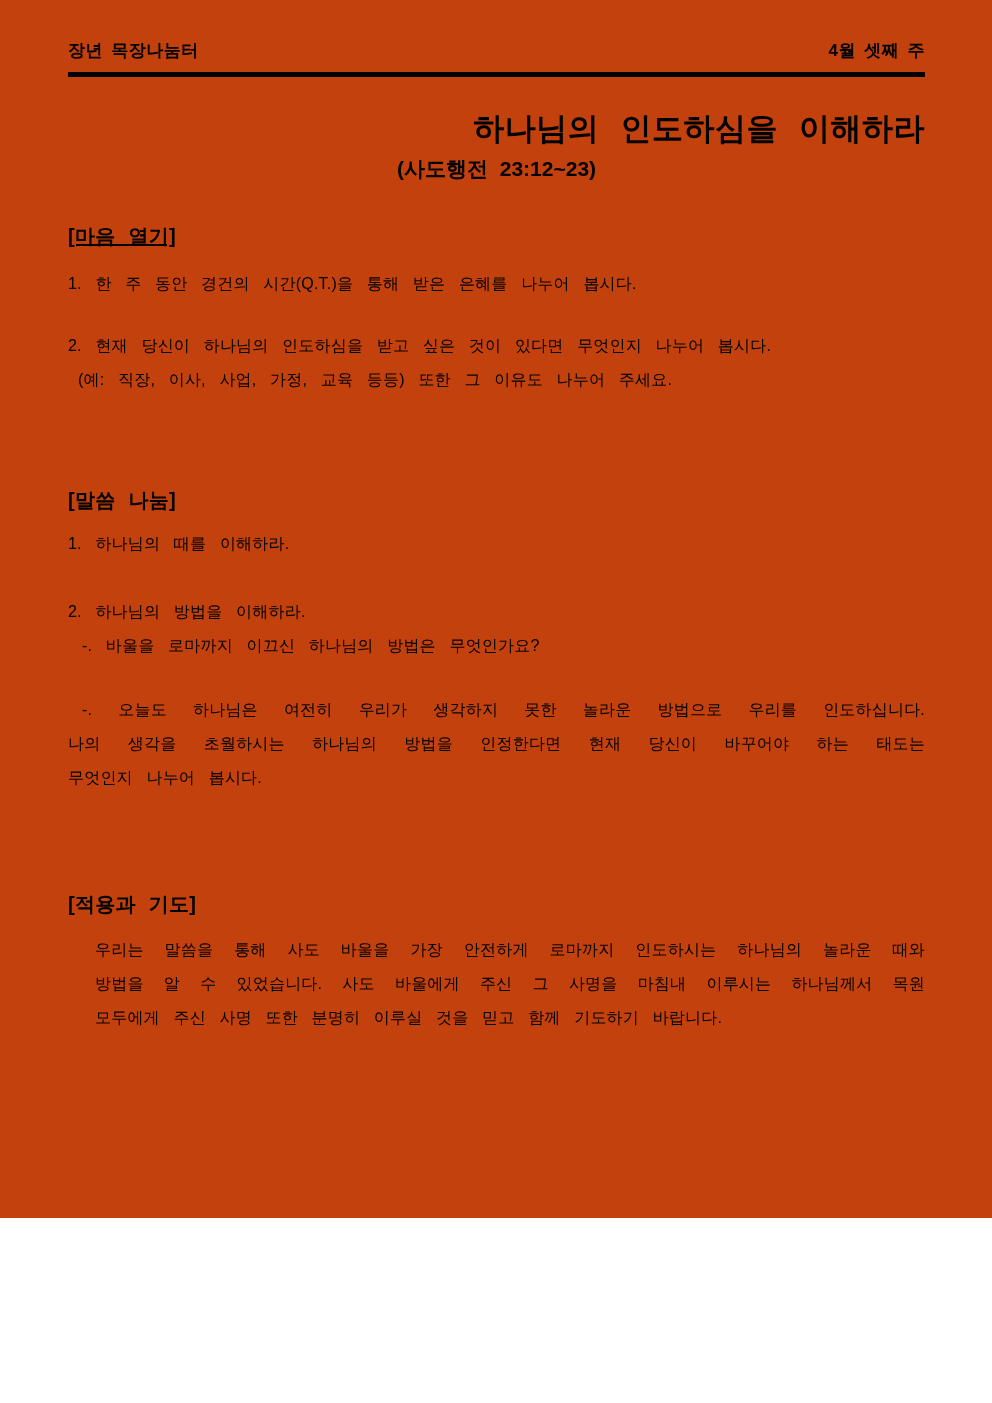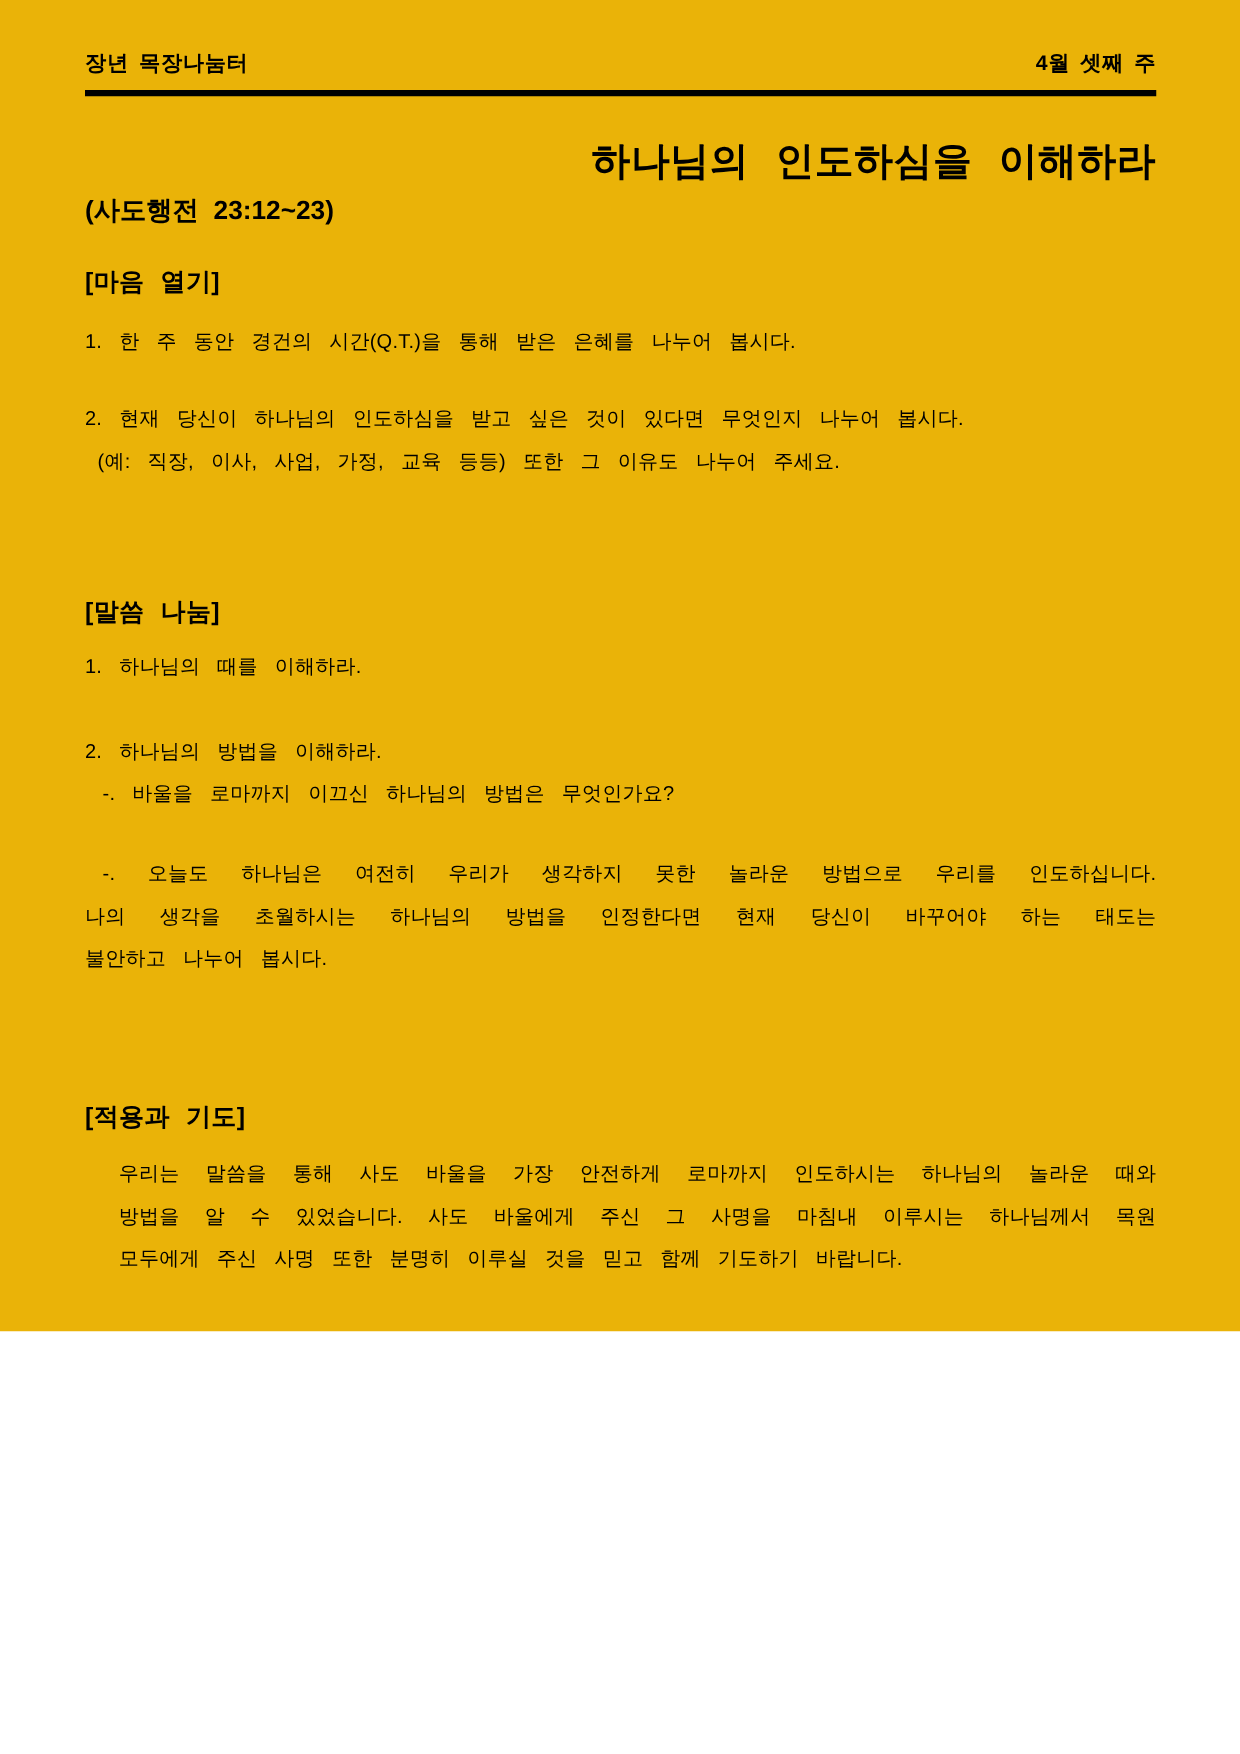--- a/index.html
+++ b/index.html
@@ -6,23 +6,23 @@
   html, body { background: #ffffff; }
   body {
     width: 992px;
     height: 1403px;
     font-family: "Liberation Sans", sans-serif;
     color: #000000;
     overflow: hidden;
   }
   .page {
     width: 992px;
-    height: 1065px;
+    height: 1218px;
     padding: 40px 67px 2px 68px;
-    background: #eab308;
+    background: #c2410c;
   }
   
   .doc-header {
     display: flex;
     justify-content: space-between;
     align-items: flex-end;
     font-size: 17px;
     font-weight: bold;
     letter-spacing: 0.5px;
     word-spacing: 3px;
@@ -38,21 +38,21 @@
     margin-top: 32px;
     text-align: right;
     font-size: 31px;
     line-height: 40px;
     font-weight: bold;
     word-spacing: 12px;
     letter-spacing: 0.5px;
   }
   .doc-scripture {
     margin-top: 6px;
-    text-align: left;
+    text-align: center;
     font-size: 21px;
     line-height: 28px;
     font-weight: bold;
     word-spacing: 6px;
   }
   
   .section-heading {
     font-size: 20px;
     line-height: 30px;
     font-weight: bold;
@@ -67,21 +67,21 @@
   }
   
   .jline {
     word-spacing: normal;
     text-align: justify;
     text-align-last: justify;
   }
   .indent1 { padding-left: 10px; }   
   .indent2 { padding-left: 14px; }   
 
-  .mt-mind      { margin-top: 28px; }
+  .mt-mind      { margin-top: 38px; text-decoration: underline; }
   .mt-item1     { margin-top: 16px; }
   .mt-item2     { margin-top: 28px; }
   .mt-word      { margin-top: 88px; }
   .mt-p1title   { margin-top: 12px; }
   .mt-p2title   { margin-top: 34px; }
   .mt-p2note2   { margin-top: 30px; }
   .mt-apply     { margin-top: 94px; }
   .mt-applybody { margin-top: 14px; margin-left: 27px; }
 </style>
 </head>
@@ -110,21 +110,21 @@
   <div>
     <div class="section-heading mt-word">[말씀 나눔]</div>
 
     <div class="line mt-p1title">1. 하나님의 때를 이해하라.</div>
 
     <div class="line mt-p2title">2. 하나님의 방법을 이해하라.</div>
     <div class="line indent2">-. 바울을 로마까지 이끄신 하나님의 방법은 무엇인가요?</div>
     <div class="mt-p2note2">
       <div class="line jline indent2">-. 오늘도 하나님은 여전히 우리가 생각하지 못한 놀라운 방법으로 우리를 인도하십니다.</div>
       <div class="line jline">나의 생각을 초월하시는 하나님의 방법을 인정한다면 현재 당신이 바꾸어야 하는 태도는</div>
-      <div class="line">불안하고 나누어 봅시다.</div>
+      <div class="line">무엇인지 나누어 봅시다.</div>
     </div>
   </div>
 
   <div>
     <div class="section-heading mt-apply">[적용과 기도]</div>
     <div class="mt-applybody">
       <div class="line jline">우리는 말씀을 통해 사도 바울을 가장 안전하게 로마까지 인도하시는 하나님의 놀라운 때와</div>
       <div class="line jline">방법을 알 수 있었습니다. 사도 바울에게 주신 그 사명을 마침내 이루시는 하나님께서 목원</div>
       <div class="line">모두에게 주신 사명 또한 분명히 이루실 것을 믿고 함께 기도하기 바랍니다.</div>
     </div>

